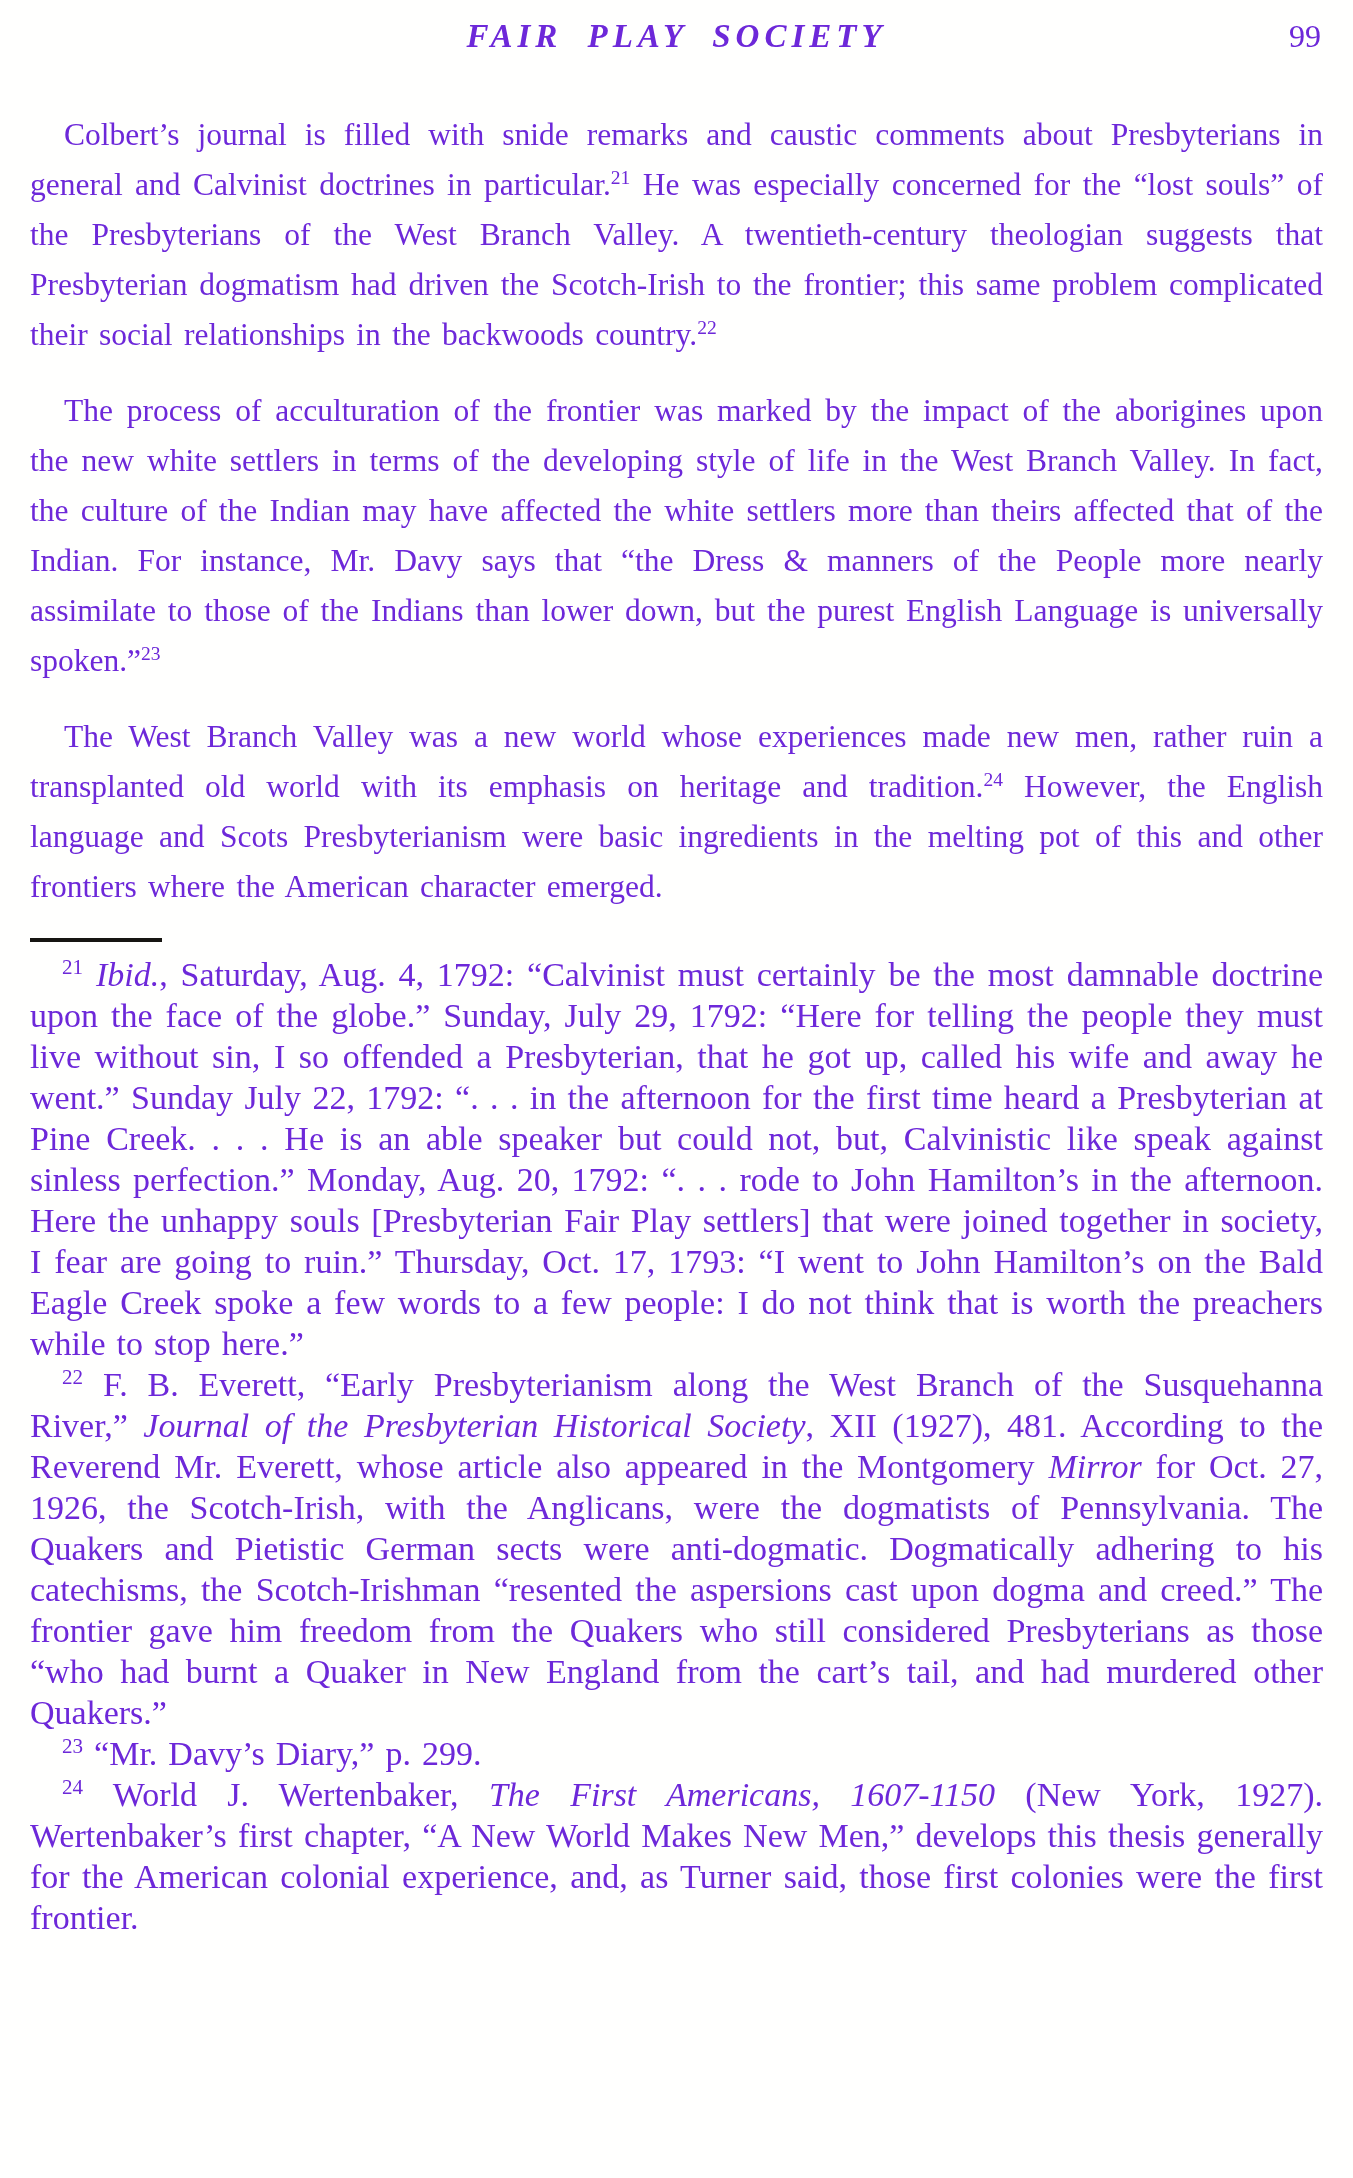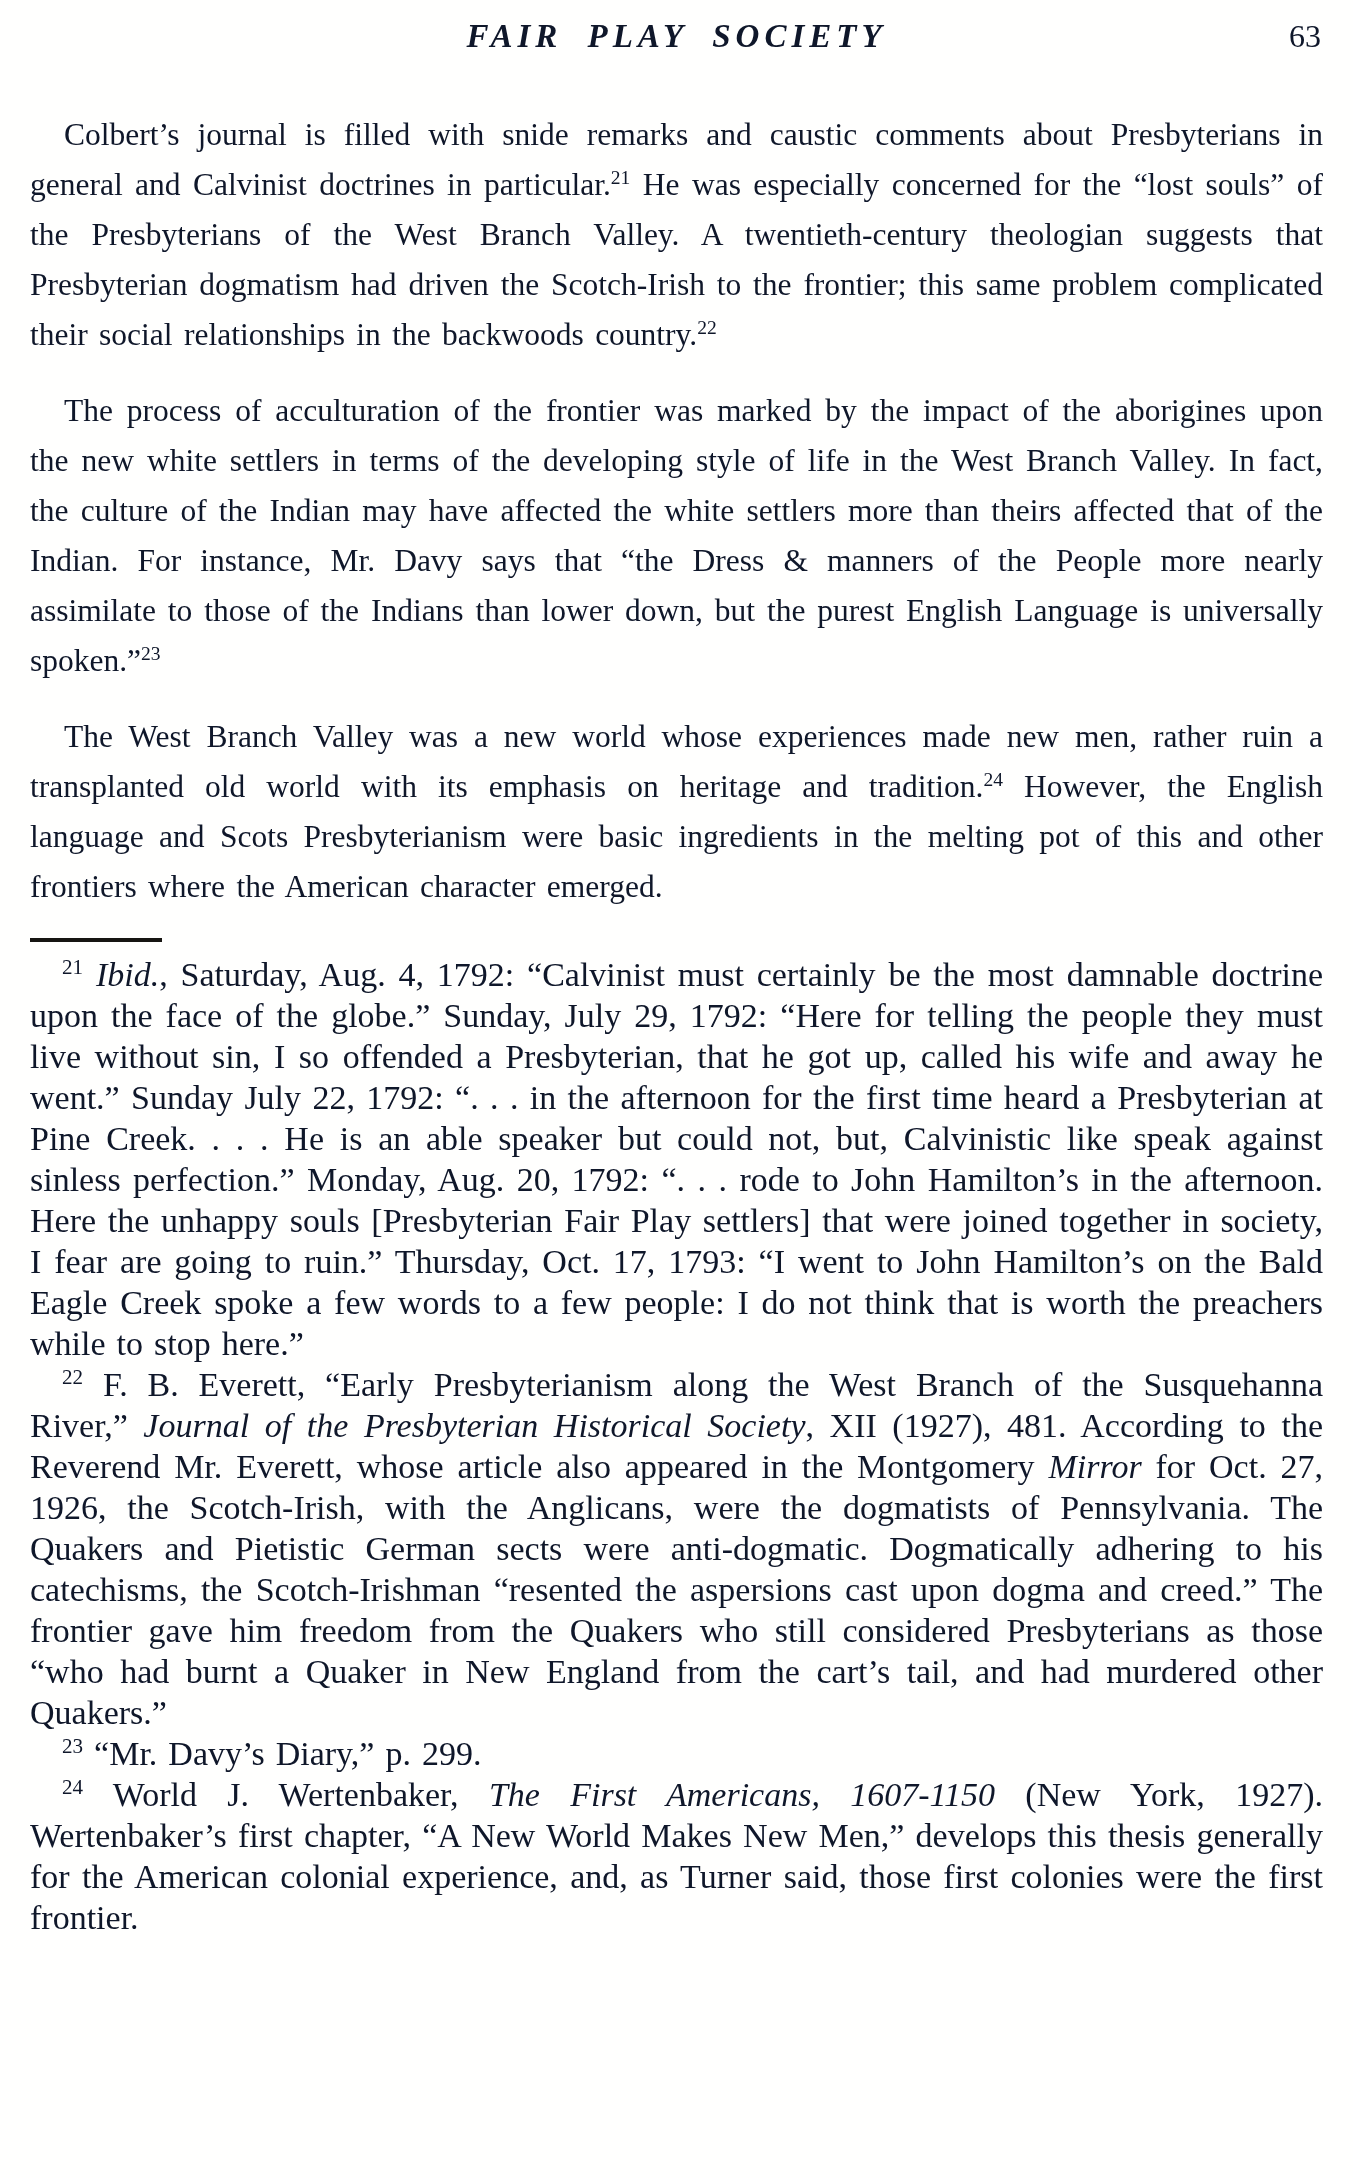--- a/index.html
+++ b/index.html
@@ -10,21 +10,21 @@
     height: 2178px;
     overflow: hidden;
   }
   .page {
     position: relative;
     width: 1353px;
     height: 2178px;
     box-sizing: border-box;
     padding: 14px 30px 0 30px;
     background: #fffffe;
-    color: #0f172a;
+    color: #6d28d9;
     font-family: "Liberation Serif", "DejaVu Serif", serif;
   }
   .running-head {
     position: relative;
     height: 52px;
     margin-bottom: 44px;
   }
   .head-title {
     position: absolute;
     left: 50%;
@@ -72,21 +72,21 @@
     letter-spacing: 0;
   }
   i { font-style: italic; }
 </style>
 </head>
 <body>
 
 <div class="page">
   <div class="running-head">
     <div class="head-title">FAIR PLAY SOCIETY</div>
-    <div class="page-num">63</div>
+    <div class="page-num">99</div>
   </div>
 
   <div class="body-text">
       <p><span>Colbert’s journal is filled with snide remarks and caustic comments about Presbyterians in general and Calvinist doctrines in particular.</span><sup>21</sup><span> He was especially concerned for the “lost souls” of the Presbyterians of the West Branch Valley. A twentieth-century theologian suggests that Presbyterian dogmatism had driven the Scotch-Irish to the frontier; this same problem complicated their social relationships in the backwoods country.</span><sup>22</sup></p>
       <p><span>The process of acculturation of the frontier was marked by the impact of the aborigines upon the new white settlers in terms of the developing style of life in the West Branch Valley. In fact, the culture of the Indian may have affected the white settlers more than theirs affected that of the Indian. For instance, Mr. Davy says that “the Dress &amp; manners of the People more nearly assimilate to those of the Indians than lower down, but the purest English Language is universally spoken.”</span><sup>23</sup></p>
       <p><span>The West Branch Valley was a new world whose experiences made new men, rather ruin a transplanted old world with its emphasis on heritage and tradition.</span><sup>24</sup><span> However, the English language and Scots Presbyterianism were basic ingredients in the melting pot of this and other frontiers where the American character emerged.</span></p>
     </div>
 
   <hr class="footnote-rule">
 

